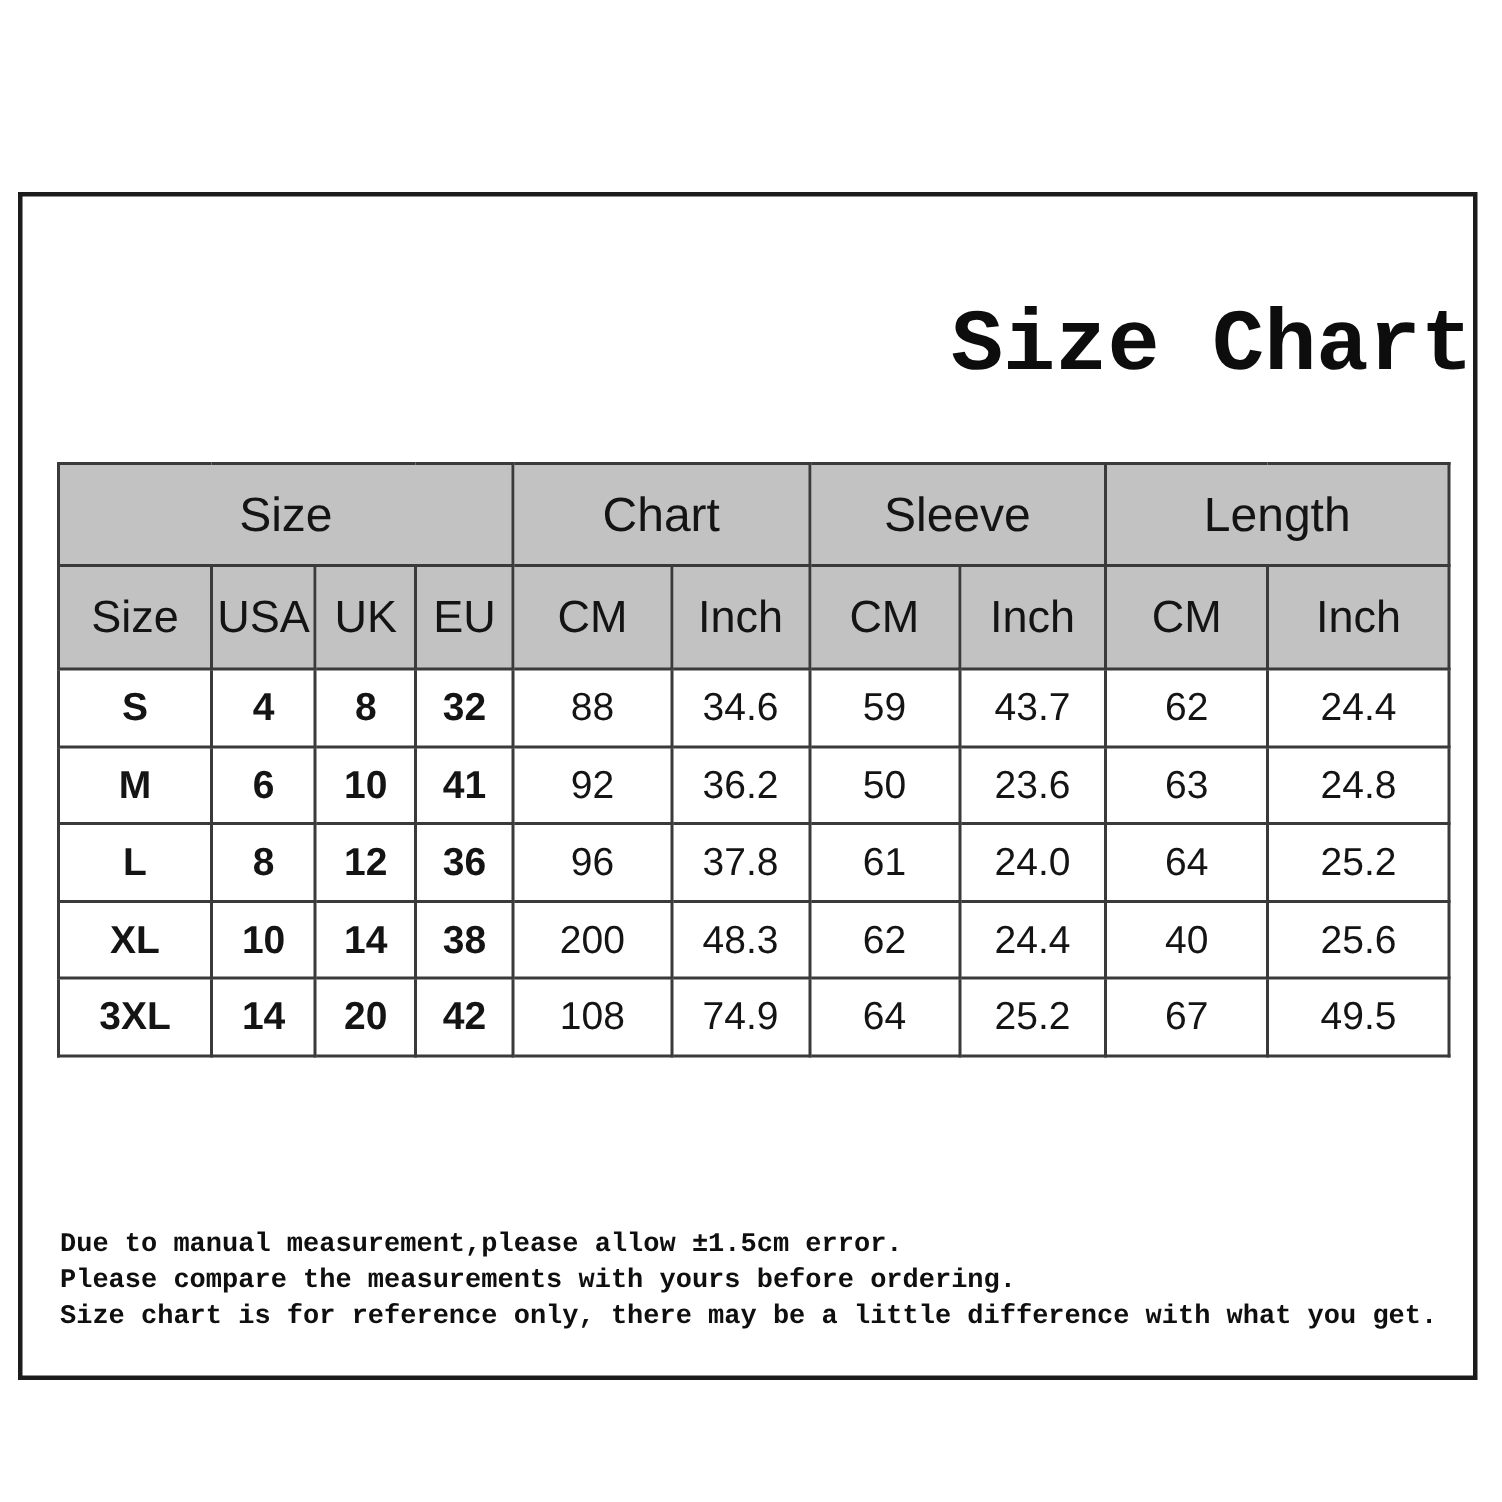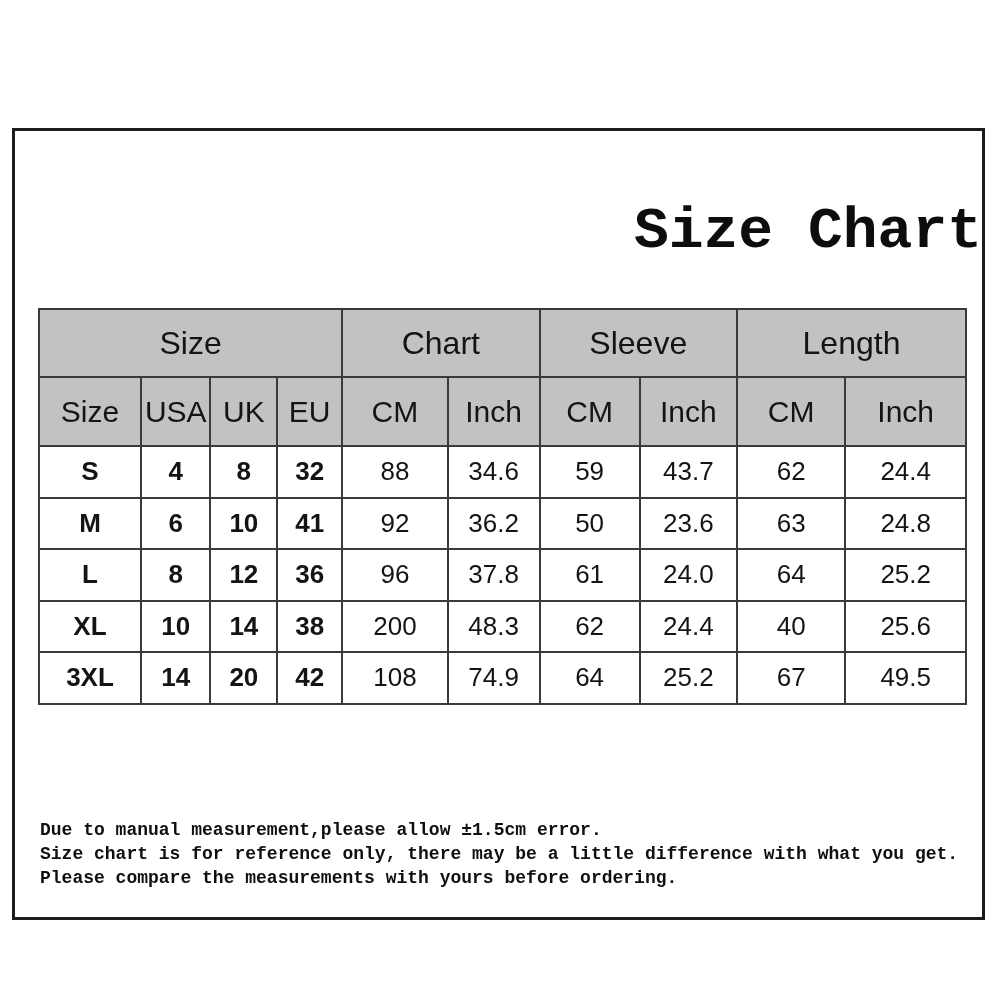--- a/index.html
+++ b/index.html
@@ -149,16 +149,16 @@
           <td>64</td>
           <td>25.2</td>
           <td>67</td>
           <td>49.5</td>
         </tr>
       </tbody>
   </table>
 
   <div class="notes">
     <p>Due to manual measurement,please allow ±1.5cm error.</p>
+    <p>Please compare the measurements with yours before ordering.</p>
     <p>Size chart is for reference only, there may be a little difference with what you get.</p>
-    <p>Please compare the measurements with yours before ordering.</p>
   </div>
 </div>
 
 </body></html>

